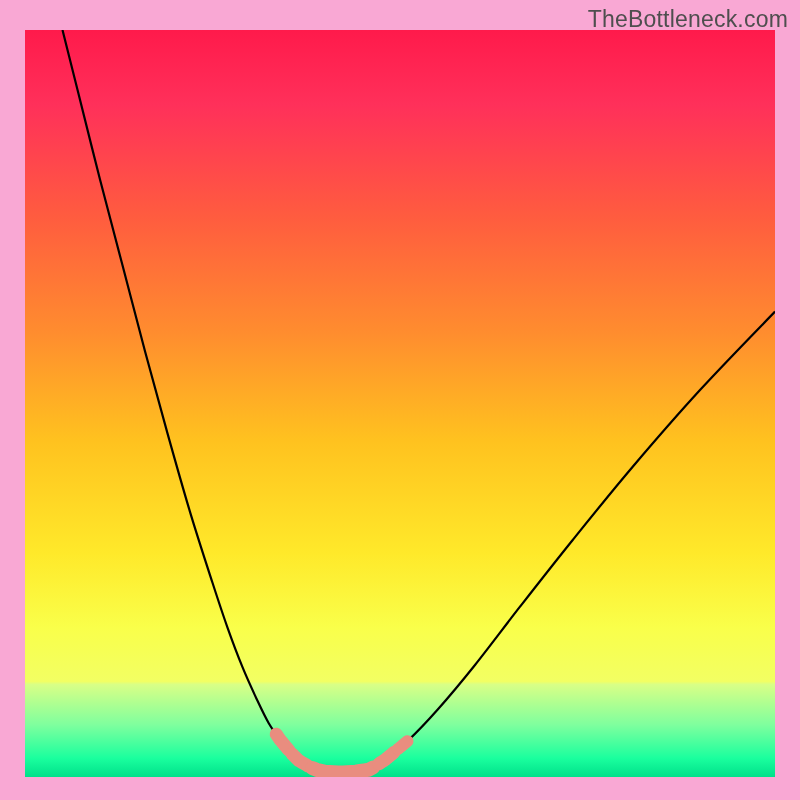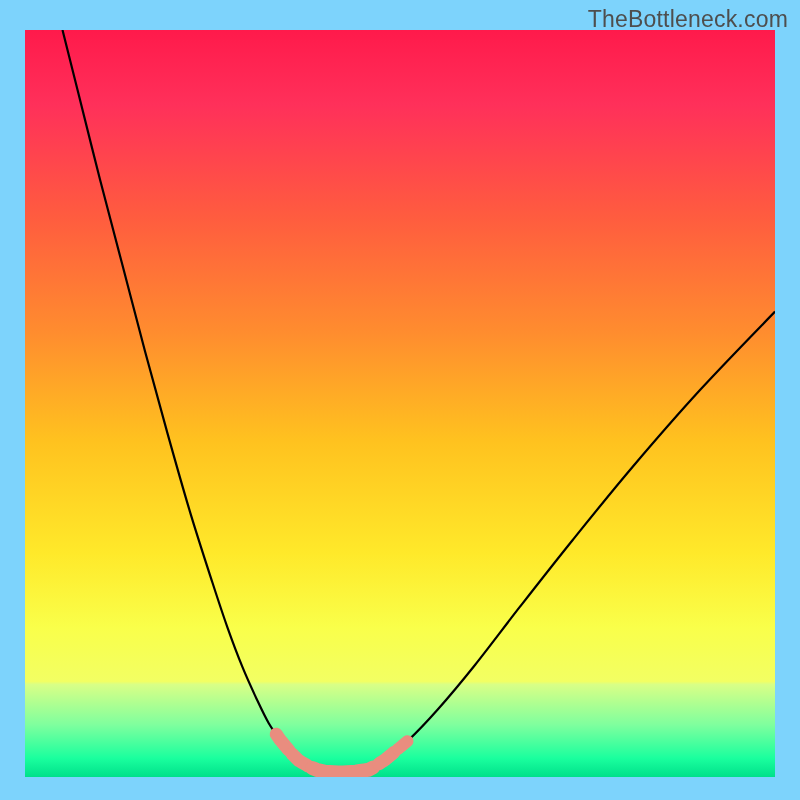--- a/index.html
+++ b/index.html
@@ -7,21 +7,21 @@
     padding: 0;
     width: 800px;
     height: 800px;
     background: #000;
     overflow: hidden;
   }
   .frame {
     position: relative;
     width: 800px;
     height: 800px;
-    background: #7dd3fc;
+    background: #f9a8d4;
   }
   .watermark {
     position: absolute;
     top: 6px;
     right: 12px;
     font-family: Arial, Helvetica, sans-serif;
     font-size: 23px;
     color: #4e4e4e;
     letter-spacing: 0.2px;
     z-index: 10;

